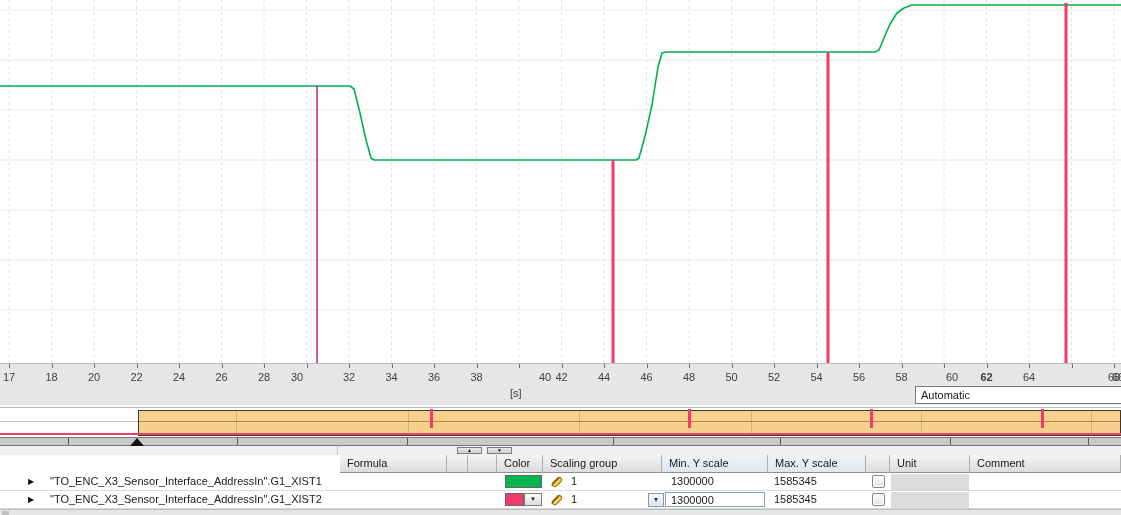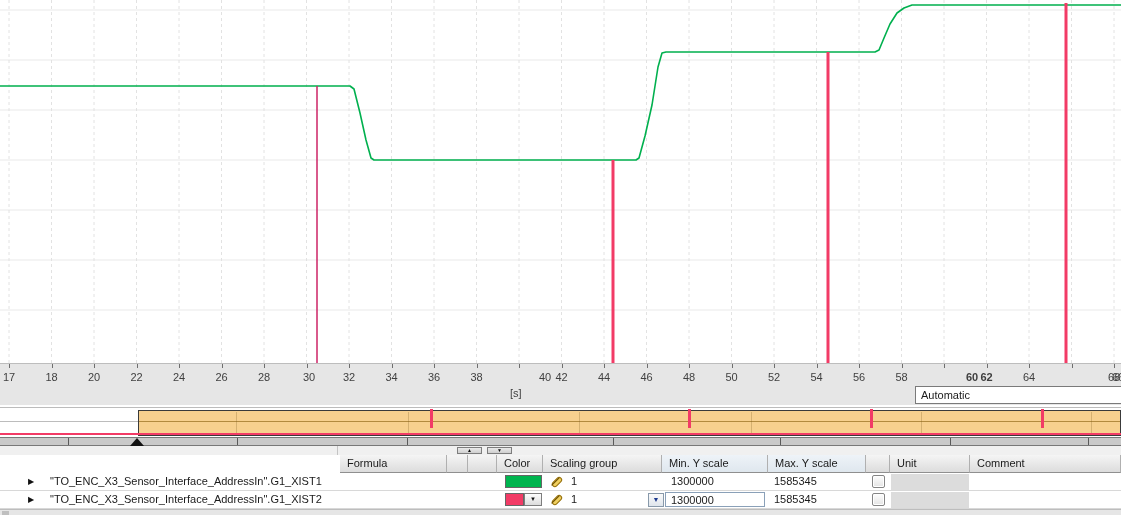--- a/index.html
+++ b/index.html
@@ -126,21 +126,21 @@
       <span class="ticklabel" style="left: 94px;">20</span>
       <div class="tickmark" style="left: 136.5px;"></div>
       <span class="ticklabel" style="left: 136.5px;">22</span>
       <div class="tickmark" style="left: 179px;"></div>
       <span class="ticklabel" style="left: 179px;">24</span>
       <div class="tickmark" style="left: 221.5px;"></div>
       <span class="ticklabel" style="left: 221.5px;">26</span>
       <div class="tickmark" style="left: 264px;"></div>
       <span class="ticklabel" style="left: 264px;">28</span>
       <div class="tickmark" style="left: 306.5px;"></div>
-      <span class="ticklabel" style="left: 309px;">30</span>
+      <span class="ticklabel" style="left: 297px;">30</span>
       <div class="tickmark" style="left: 349px;"></div>
       <span class="ticklabel" style="left: 349px;">32</span>
       <div class="tickmark" style="left: 391.5px;"></div>
       <span class="ticklabel" style="left: 391.5px;">34</span>
       <div class="tickmark" style="left: 434px;"></div>
       <span class="ticklabel" style="left: 434px;">36</span>
       <div class="tickmark" style="left: 476.5px;"></div>
       <span class="ticklabel" style="left: 476.5px;">38</span>
       <div class="tickmark" style="left: 519px;"></div>
       <span class="ticklabel" style="left: 545px;">40</span>
@@ -156,21 +156,21 @@
       <span class="ticklabel" style="left: 731.5px;">50</span>
       <div class="tickmark" style="left: 774px;"></div>
       <span class="ticklabel" style="left: 774px;">52</span>
       <div class="tickmark" style="left: 816.5px;"></div>
       <span class="ticklabel" style="left: 816.5px;">54</span>
       <div class="tickmark" style="left: 859px;"></div>
       <span class="ticklabel" style="left: 859px; text-align: center;">56</span>
       <div class="tickmark" style="left: 901.5px;"></div>
       <span class="ticklabel" style="left: 901.5px;">58</span>
       <div class="tickmark" style="left: 944px;"></div>
-      <span class="ticklabel" style="left: 972px; font-weight: bold;">60</span>
+      <span class="ticklabel" style="left: 952px;">60</span>
       <div class="tickmark" style="left: 986.5px;"></div>
       <span class="ticklabel" style="left: 986.5px; font-weight: bold;">62</span>
       <div class="tickmark" style="left: 1029px;"></div>
       <span class="ticklabel" style="left: 1029px;">64</span>
       <div class="tickmark" style="left: 1071.5px;"></div>
       <span class="ticklabel" style="left: 1118px;">66</span>
       <div class="tickmark" style="left: 1114px;"></div>
       <span class="ticklabel" style="left: 1114px;">68</span>
     </div>
 

